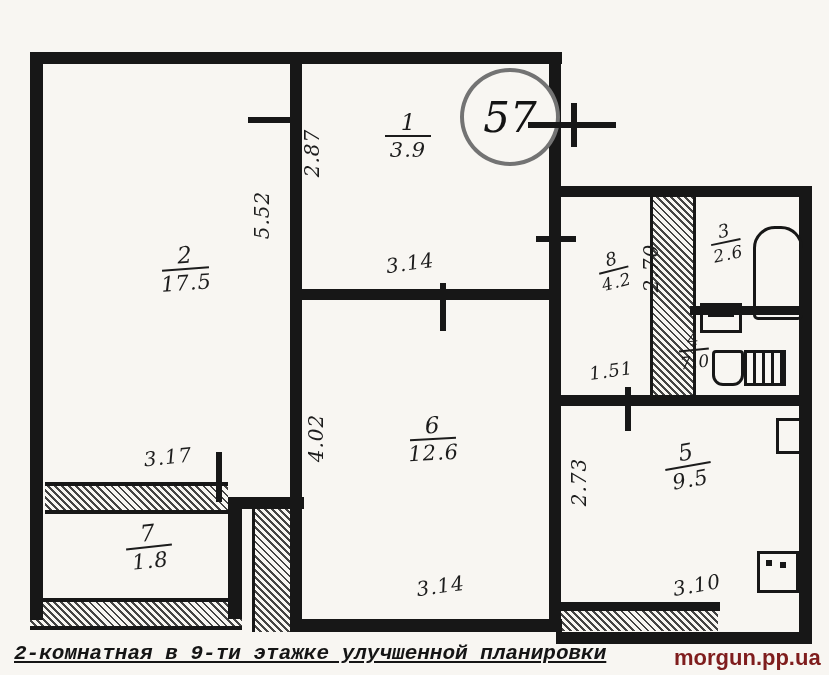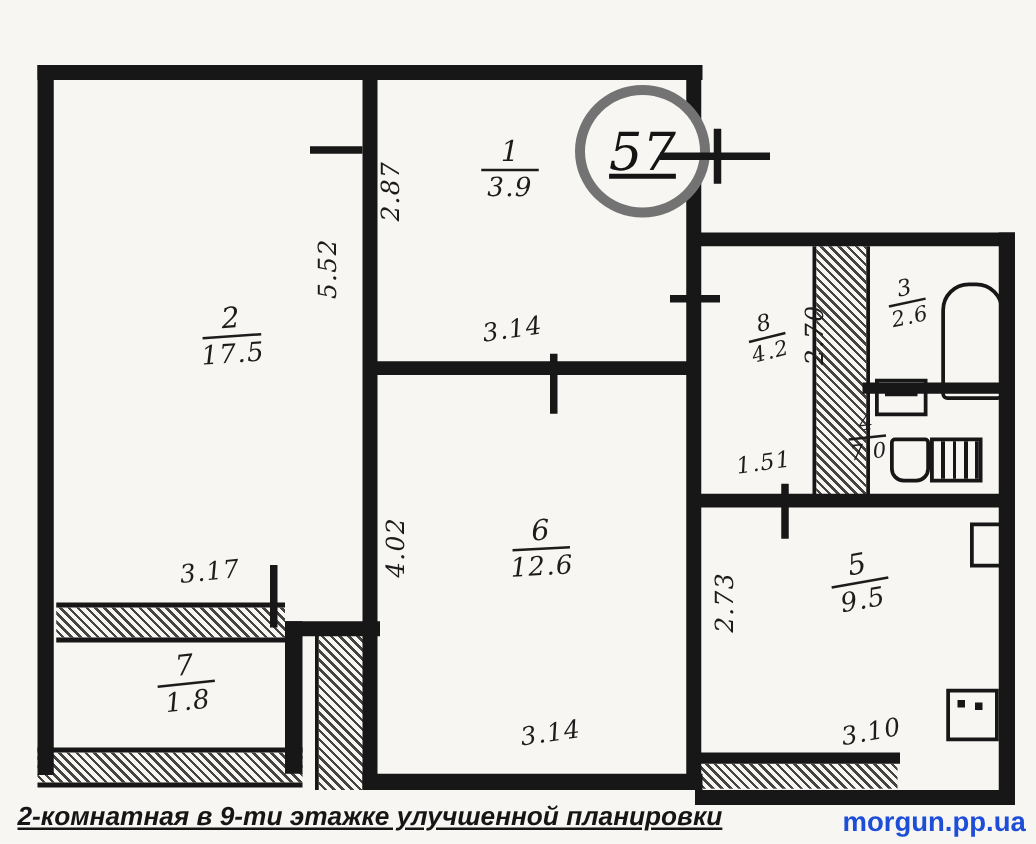--- a/index.html
+++ b/index.html
@@ -10,29 +10,29 @@
   .hatch{position:absolute;background:repeating-linear-gradient(45deg,rgba(23,23,23,0) 0 3px,rgba(23,23,23,.8) 3px 5px);}
   .boxed-tb{border-top:4px solid #171717;border-bottom:4px solid #171717;}
   .boxed-lr{border-left:3px solid #171717;border-right:3px solid #171717;}
   .room-label{position:absolute;display:flex;flex-direction:column;align-items:center;font-style:italic;color:#1c1c1c;z-index:5;}
   .room-label .num{font-size:23px;line-height:1.05;padding:0 16px 1px;border-bottom:2px solid #1c1c1c;}
   .room-label .area{font-size:21px;padding-top:1px;letter-spacing:1px;}
   .room-label.small .num{font-size:18px;padding:0 9px;}
   .room-label.small .area{font-size:17px;}
   .dim{position:absolute;font-style:italic;font-size:20px;color:#1c1c1c;display:flex;align-items:center;justify-content:center;letter-spacing:1px;z-index:5;}
   .dim.v{transform:rotate(-90deg);}
-  .apt-circle{position:absolute;left:460px;top:68px;width:92px;height:90px;border:8px solid #737373;border-radius:50%;background:#f8f6f2;display:flex;align-items:center;justify-content:center;font-style:italic;font-size:42px;color:#141414;z-index:2;text-decoration:underline;}
+  .apt-circle{position:absolute;left:460px;top:68px;width:92px;height:90px;border:4px solid #737373;border-radius:50%;background:#f8f6f2;display:flex;align-items:center;justify-content:center;font-style:italic;font-size:42px;color:#141414;z-index:2;}
   .fixture{position:absolute;border:3px solid #171717;background:transparent;z-index:3;}
   .bathtub{border-radius:22px 22px 5px 5px;}
   .sink::after{content:"";position:absolute;left:5px;right:5px;top:8px;border-top:3px solid #171717;}
   .toilet{border-radius:4px 4px 11px 11px;}
   .radiator{background:repeating-linear-gradient(90deg,transparent 0 6px,#171717 6px 9px);}
   .stove::after{content:"";position:absolute;left:6px;top:6px;width:6px;height:6px;background:#171717;box-shadow:14px 2px 0 #171717;}
-  .caption{position:absolute;left:14px;top:642px;font-family:Liberation Sans, sans-serif;font-weight:bold;font-style:italic;text-decoration:underline;font-size:21px;color:#151515;white-space:nowrap;z-index:6;}
-  .watermark{position:absolute;left:674px;top:645px;font-family:"Liberation Sans",sans-serif;font-weight:bold;font-size:22px;color:#1d4ed8;white-space:nowrap;z-index:6;}
+  .caption{position:absolute;left:14px;top:642px;font-family:Liberation Mono, monospace;font-weight:bold;font-style:italic;text-decoration:underline;font-size:21px;color:#151515;white-space:nowrap;z-index:6;}
+  .watermark{position:absolute;left:674px;top:645px;font-family:"Liberation Sans",sans-serif;font-weight:bold;font-size:22px;color:#7f1d1d;white-space:nowrap;z-index:6;}
 </style>
 </head>
 <body>
 
 <div id="canvas">
 
   <div class="wall" style="left:30px;top:52px;width:532px;height:12px;"></div>
   <div class="wall" style="left:30px;top:52px;width:13px;height:568px;"></div>
   <div class="wall" style="left:290px;top:52px;width:12px;height:580px;"></div>
   <div class="wall" style="left:549px;top:52px;width:12px;height:580px;"></div>

